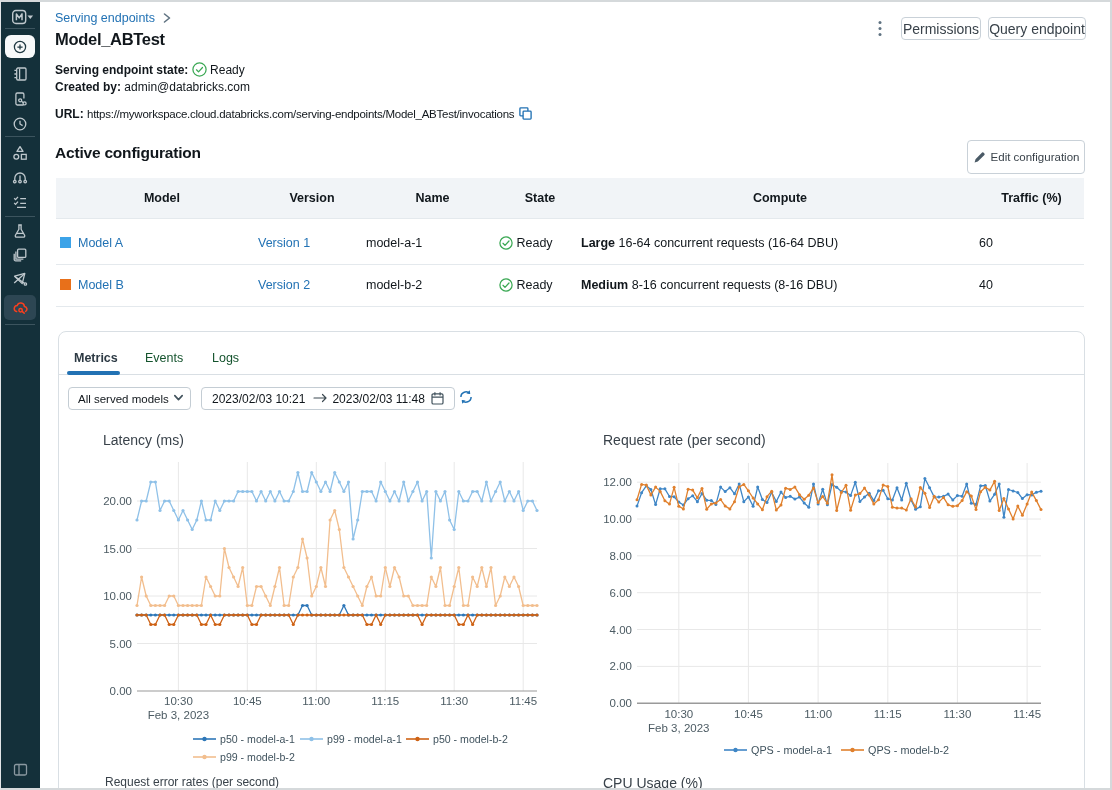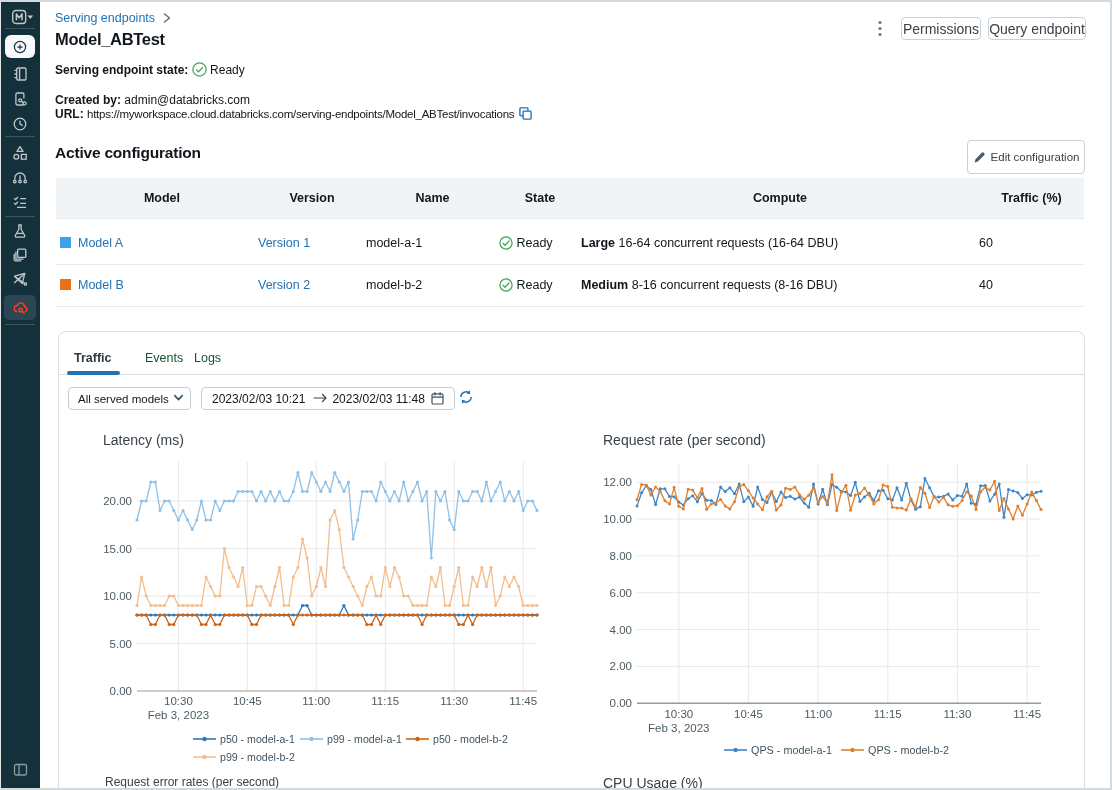--- a/index.html
+++ b/index.html
@@ -151,21 +151,21 @@
         <circle cx="3" cy="2.5" r="1.5" fill="#5F7281"></circle>
         <circle cx="3" cy="8.5" r="1.5" fill="#5F7281"></circle>
         <circle cx="3" cy="14.5" r="1.5" fill="#5F7281"></circle>
       </svg></div>
   <div class="btn" style="left:901px; width:80px;">Permissions</div>
   <div class="btn" style="left:988px; width:98px;">Query endpoint</div>
   <div class="info" style="top:62px;"><b>Serving endpoint state:</b> <svg width="15" height="15" viewBox="0 0 15 15" fill="none" xmlns="http://www.w3.org/2000/svg" style="vertical-align:-3px">
         <circle cx="7.5" cy="7.5" r="6.6" stroke="#3BA854" stroke-width="1.25"></circle>
         <path d="M4.5,7.8 l2,2.1 l4,-4.4" stroke="#3BA854" stroke-width="1.25" stroke-linecap="round" stroke-linejoin="round"></path>
       </svg> Ready</div>
-  <div class="info" style="top:93px;"><b>Created by:</b> admin@databricks.com</div>
+  <div class="info" style="top:80px;"><b>Created by:</b> admin@databricks.com</div>
   <div class="info" style="top:106px;"><b>URL:</b> <span style="font-size:11.5px; letter-spacing:-0.25px;">https://myworkspace.cloud.databricks.com/serving-endpoints/Model_ABTest/invocations</span> <svg width="15" height="15" viewBox="0 0 15 15" fill="none" xmlns="http://www.w3.org/2000/svg" style="vertical-align:-3px">
         <rect x="1.9" y="1.9" width="8" height="8" rx="0.8" stroke="#2272B4" stroke-width="1.35"></rect>
         <rect x="5.1" y="5.1" width="8" height="8" rx="0.8" fill="#fff" stroke="#2272B4" stroke-width="1.35"></rect>
       </svg></div>
   <div class="sechead">Active configuration</div>
   <div class="editbtn"><svg width="13" height="13" viewBox="0 0 13 13" fill="none" xmlns="http://www.w3.org/2000/svg">
         <path d="M1.6,11.4 l0.9,-3.2 6.6,-6.6 a0.9,0.9 0 0 1 1.3,0 l1,1 a0.9,0.9 0 0 1 0,1.3 l-6.6,6.6 z" fill="#4A5A66"></path>
       </svg> Edit configuration</div>
   <table class="cfg">
     <colgroup>
@@ -204,23 +204,23 @@
               <circle cx="7.0" cy="7.0" r="6.1" stroke="#3BA854" stroke-width="1.25"></circle>
               <path d="M4.0,7.3 l2,2.1 l4,-4.4" stroke="#3BA854" stroke-width="1.25" stroke-linecap="round" stroke-linejoin="round"></path>
             </svg> Ready</td>
       <td><b>Medium</b> 8-16 concurrent requests (8-16 DBU)</td>
           <td>40</td>
     </tr>
   </tbody>
     </table>
   <div class="card">
     <div class="tabs">
-      <span class="tab sel" style="left:15px;">Traffic</span>
+      <span class="tab sel" style="left:15px;">Metrics</span>
       <span class="tab" style="left:86px;">Events</span>
-      <span class="tab" style="left:135px;text-align:right;">Logs</span>
+      <span class="tab" style="left:153px;text-align:right;">Logs</span>
       <div class="tabline"></div>
     </div>
     <div class="ctl" style="left:9px; top:55px; width:123px; height:23px; padding-left:9px;">
       <span style="font-size:11.5px;">All served models</span>
       <span style="margin-left:auto; margin-right:6px;"><svg width="11" height="8" viewBox="0 0 11 8" fill="none" xmlns="http://www.w3.org/2000/svg" style="vertical-align:1px">
             <path d="M1.8,1.6 L5.5,5.6 L9.2,1.6" stroke="#41525C" stroke-width="1.6" stroke-linecap="round" stroke-linejoin="round"></path>
           </svg></span>
     </div>
     <div class="ctl" style="left:142px; top:55px; width:254px; height:23px; font-size:12px;">
       <span style="margin-left:10px;">2023/02/03 10:21</span>

